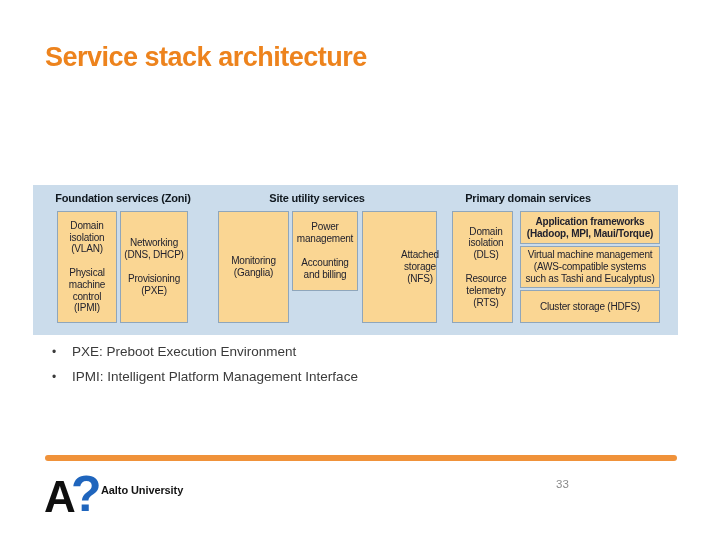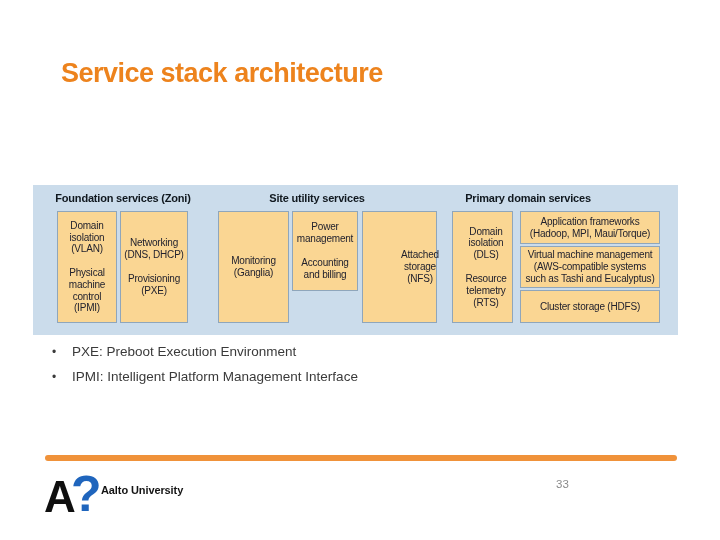--- a/index.html
+++ b/index.html
@@ -1,21 +1,21 @@
 <!DOCTYPE html>
 <html style="--title-orange: #ED831D; --divider-orange: #F0923A; --diagram-bg: #CBDCEB; --box-fill: #FAD693; --box-border: #8FA6BB; --logo-blue: #1F65BD;"><head>
 <meta charset="utf-8">
 <style>
   html,body{margin:0;padding:0;background:#fff;}
   .slide{
     position:relative;width:720px;height:540px;background:#fff;overflow:hidden;
     font-family:"Liberation Sans",sans-serif;
   }
   .title{
-    position:absolute;left:45px;top:42px;margin:16px;
+    position:absolute;left:45px;top:42px;margin:0;
     font-size:27px;font-weight:bold;letter-spacing:-0.5px;
     color:var(--title-orange,#ED831D);
   }
   
   .diagram{
     position:absolute;left:33px;top:185px;width:645px;height:150px;
     background:var(--diagram-bg,#CBDCEB);
   }
   .sec-header{
     position:absolute;top:7px;transform:translateX(-50%);
@@ -31,21 +31,21 @@
     text-align:center;font-size:10px;line-height:1.18;letter-spacing:-0.2px;
     color:#22222e;padding:2px;
   }
   .box .box-item + .box-item{margin-top:12px;}
   .b-a{left:24px; top:26px; width:60px; height:112px;}
   .b-b{left:87px; top:26px; width:68px; height:112px;}
   .b-c{left:185px;top:26px; width:71px; height:112px;}
   .b-d{left:259px;top:26px; width:66px; height:80px;}
   .b-e{left:329px;top:26px; width:75px; height:112px;padding-left:43px;}
   .b-f{left:419px;top:26px; width:61px; height:112px;padding-left:9px;}
-  .b-g{left:487px;top:26px; width:140px;height:33px;}
+  .b-g{left:487px;top:26px; width:140px;height:33px;font-weight:bold;}
   .b-h{left:487px;top:61px; width:140px;height:42px;}
   .b-i{left:487px;top:105px;width:140px;height:33px;}
   
   .bullets{
     position:absolute;left:45px;top:344px;margin:0;padding:0;list-style:none;
     font-size:13.5px;color:#3a3a3a;
   }
   .bullets li{display:flex;align-items:baseline;margin-bottom:10px;}
   .bullets .dot{width:20px;padding-left:7px;font-size:12px;flex:0 0 auto;}
   

